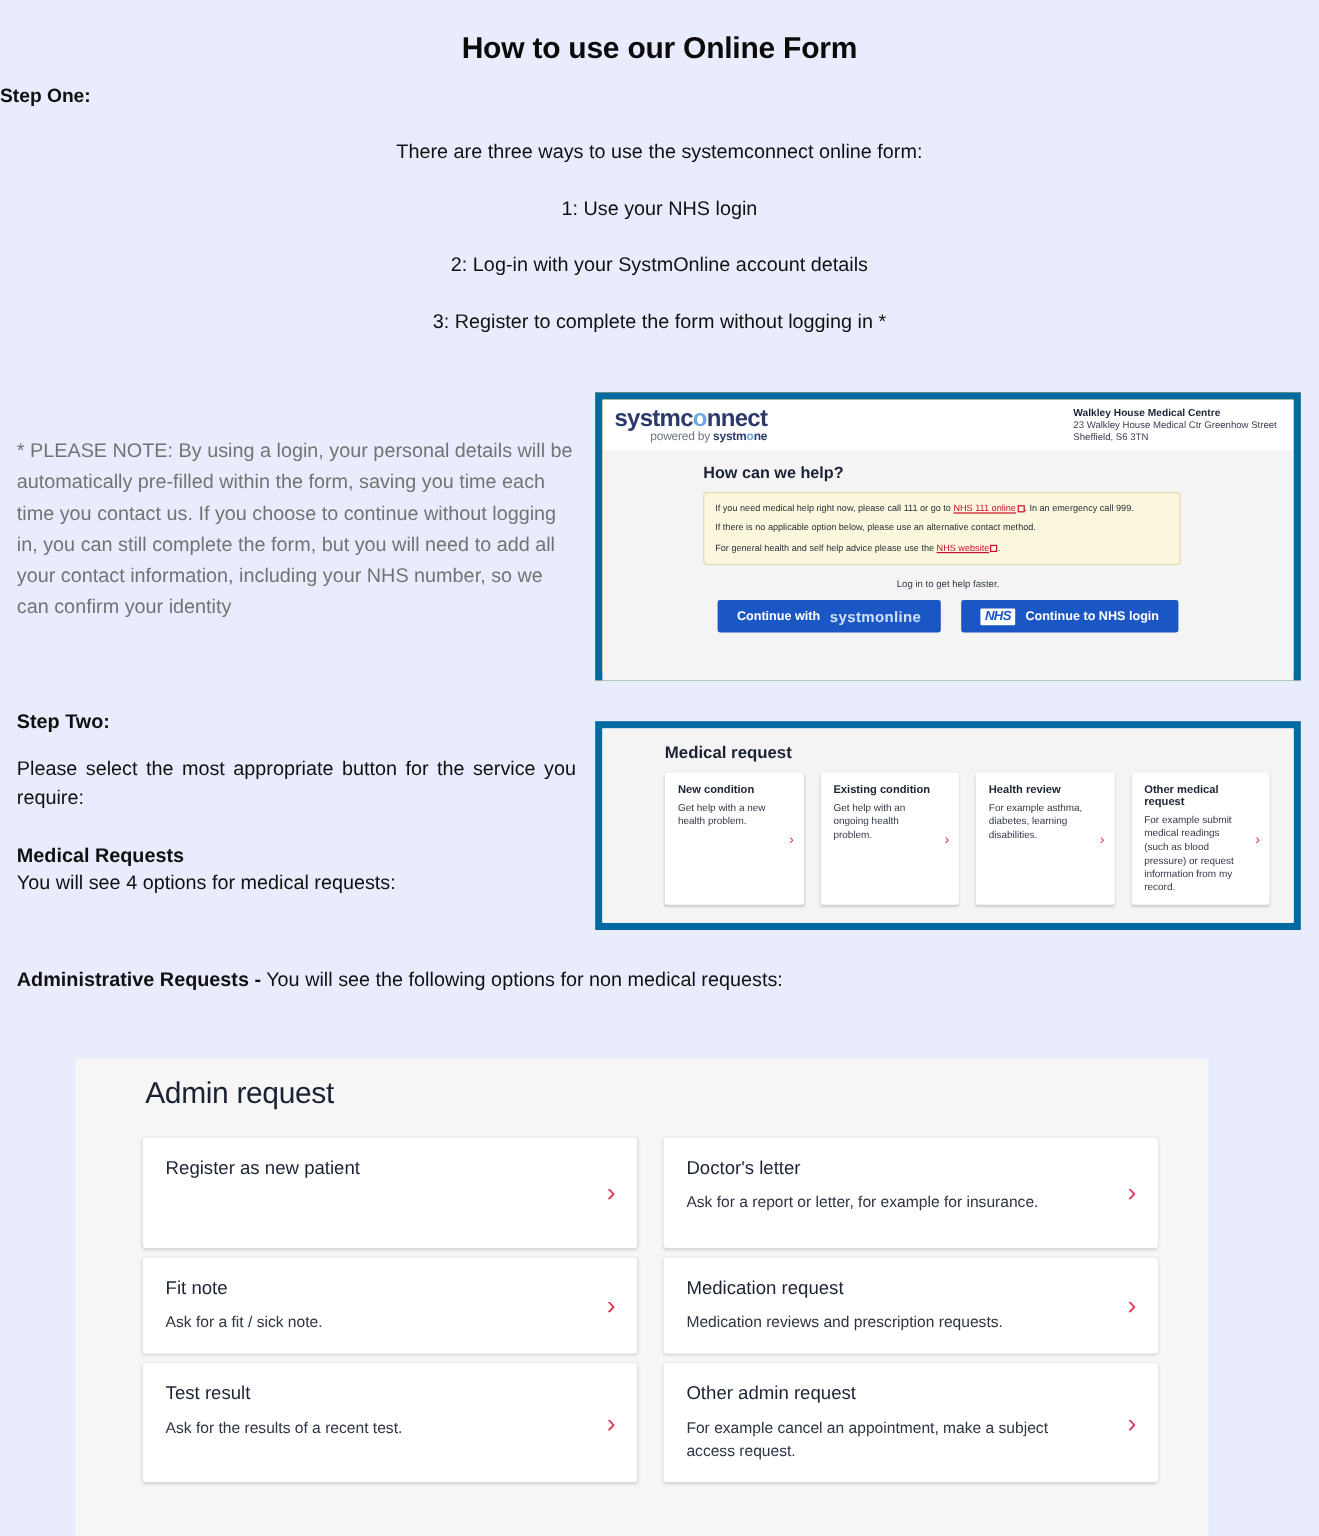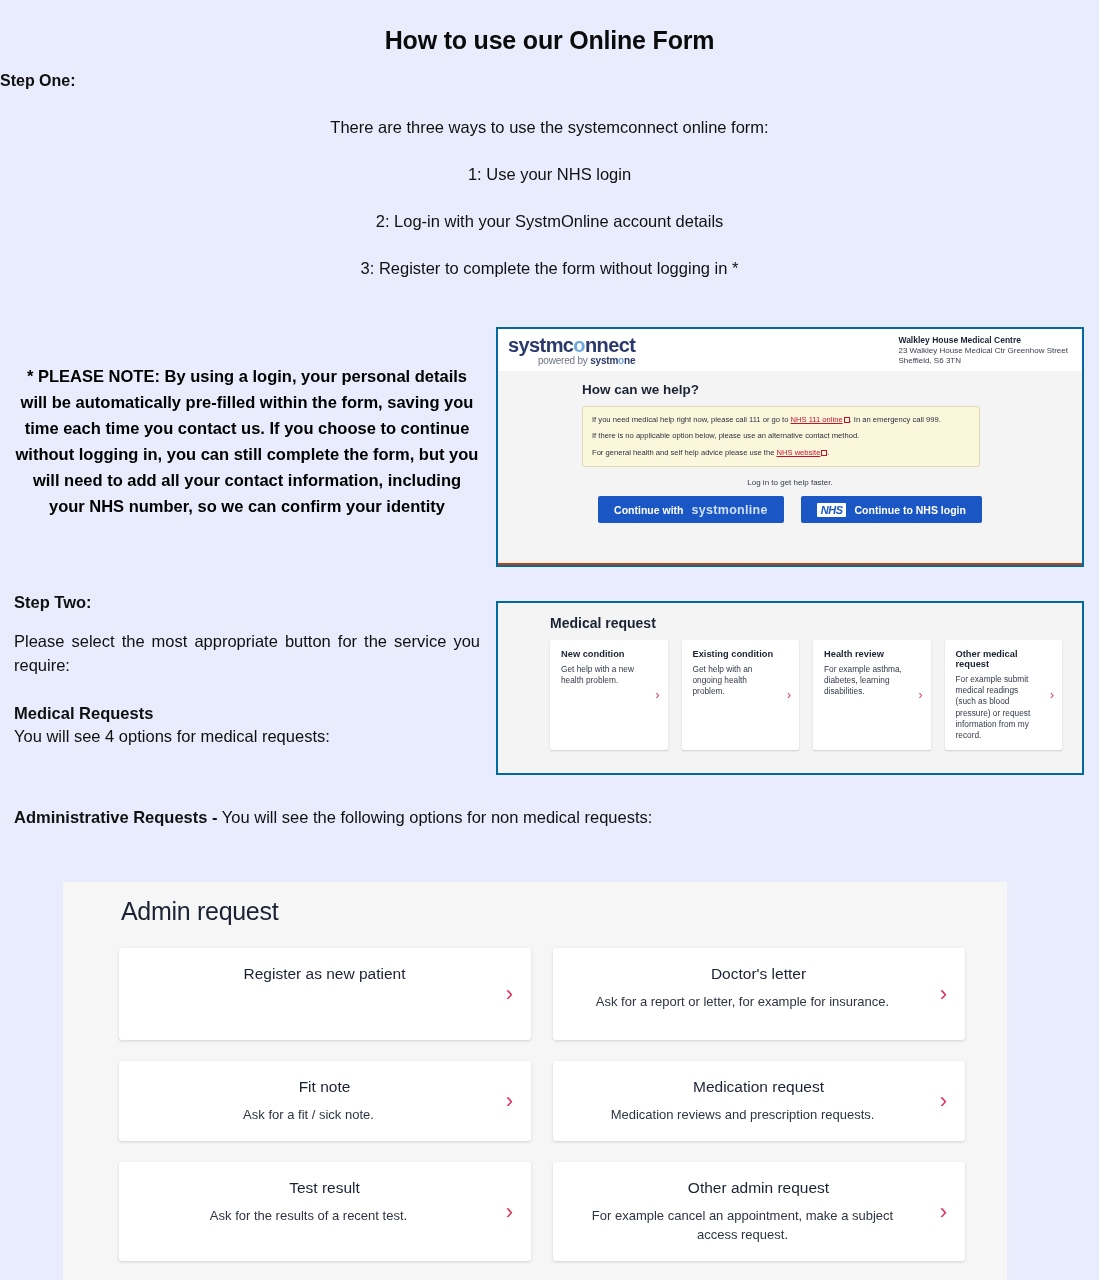--- a/index.html
+++ b/index.html
@@ -45,31 +45,31 @@
     top: 327px;
     left: 0;
     width: 1099px;
     height: 240px;
   }
   .please-note {
     position: absolute;
     left: 14px;
     top: 36px;
     width: 466px;
-    text-align: center;
+    text-align: left;
     font-size: 16.5px;
-    font-weight: bold;
+    font-weight: normal;
     line-height: 1.58;
-    color: #000000;
+    color: #737373;
   }
 
   .shot {
     position: absolute;
-    border: 2px solid #0369a1;
-    background: #c2410c;
+    border: 6px solid #0369a1;
+    background: #eab308;
   }
   #systmconnect-shot {
     left: 496px;
     top: 0px;
     width: 588px;
     height: 240px;
   }
 
   .sc-header {
     background: #ffffff;
@@ -275,23 +275,22 @@
   .ar-title {
     font-size: 25px;
     font-weight: normal;
     color: #1b2233;
     margin: 15px 0 0 58px;
     letter-spacing: -0.3px;
   }
   .ar-grid {
     display: grid;
     grid-template-columns: 412px 412px;
-    gap: 21px 22px;
+    gap: 8px 22px;
     margin: 22px 0 0 56px;
-    text-align: center;
   }
   .ar-card {
     background: #fff;
     border-radius: 3px;
     box-shadow: 0 1px 3px rgba(0,0,0,0.15);
     padding: 17px 20px 17px 19px;
     position: relative;
     cursor: pointer;
   }
   .ar-card.tall { min-height: 92px; }

